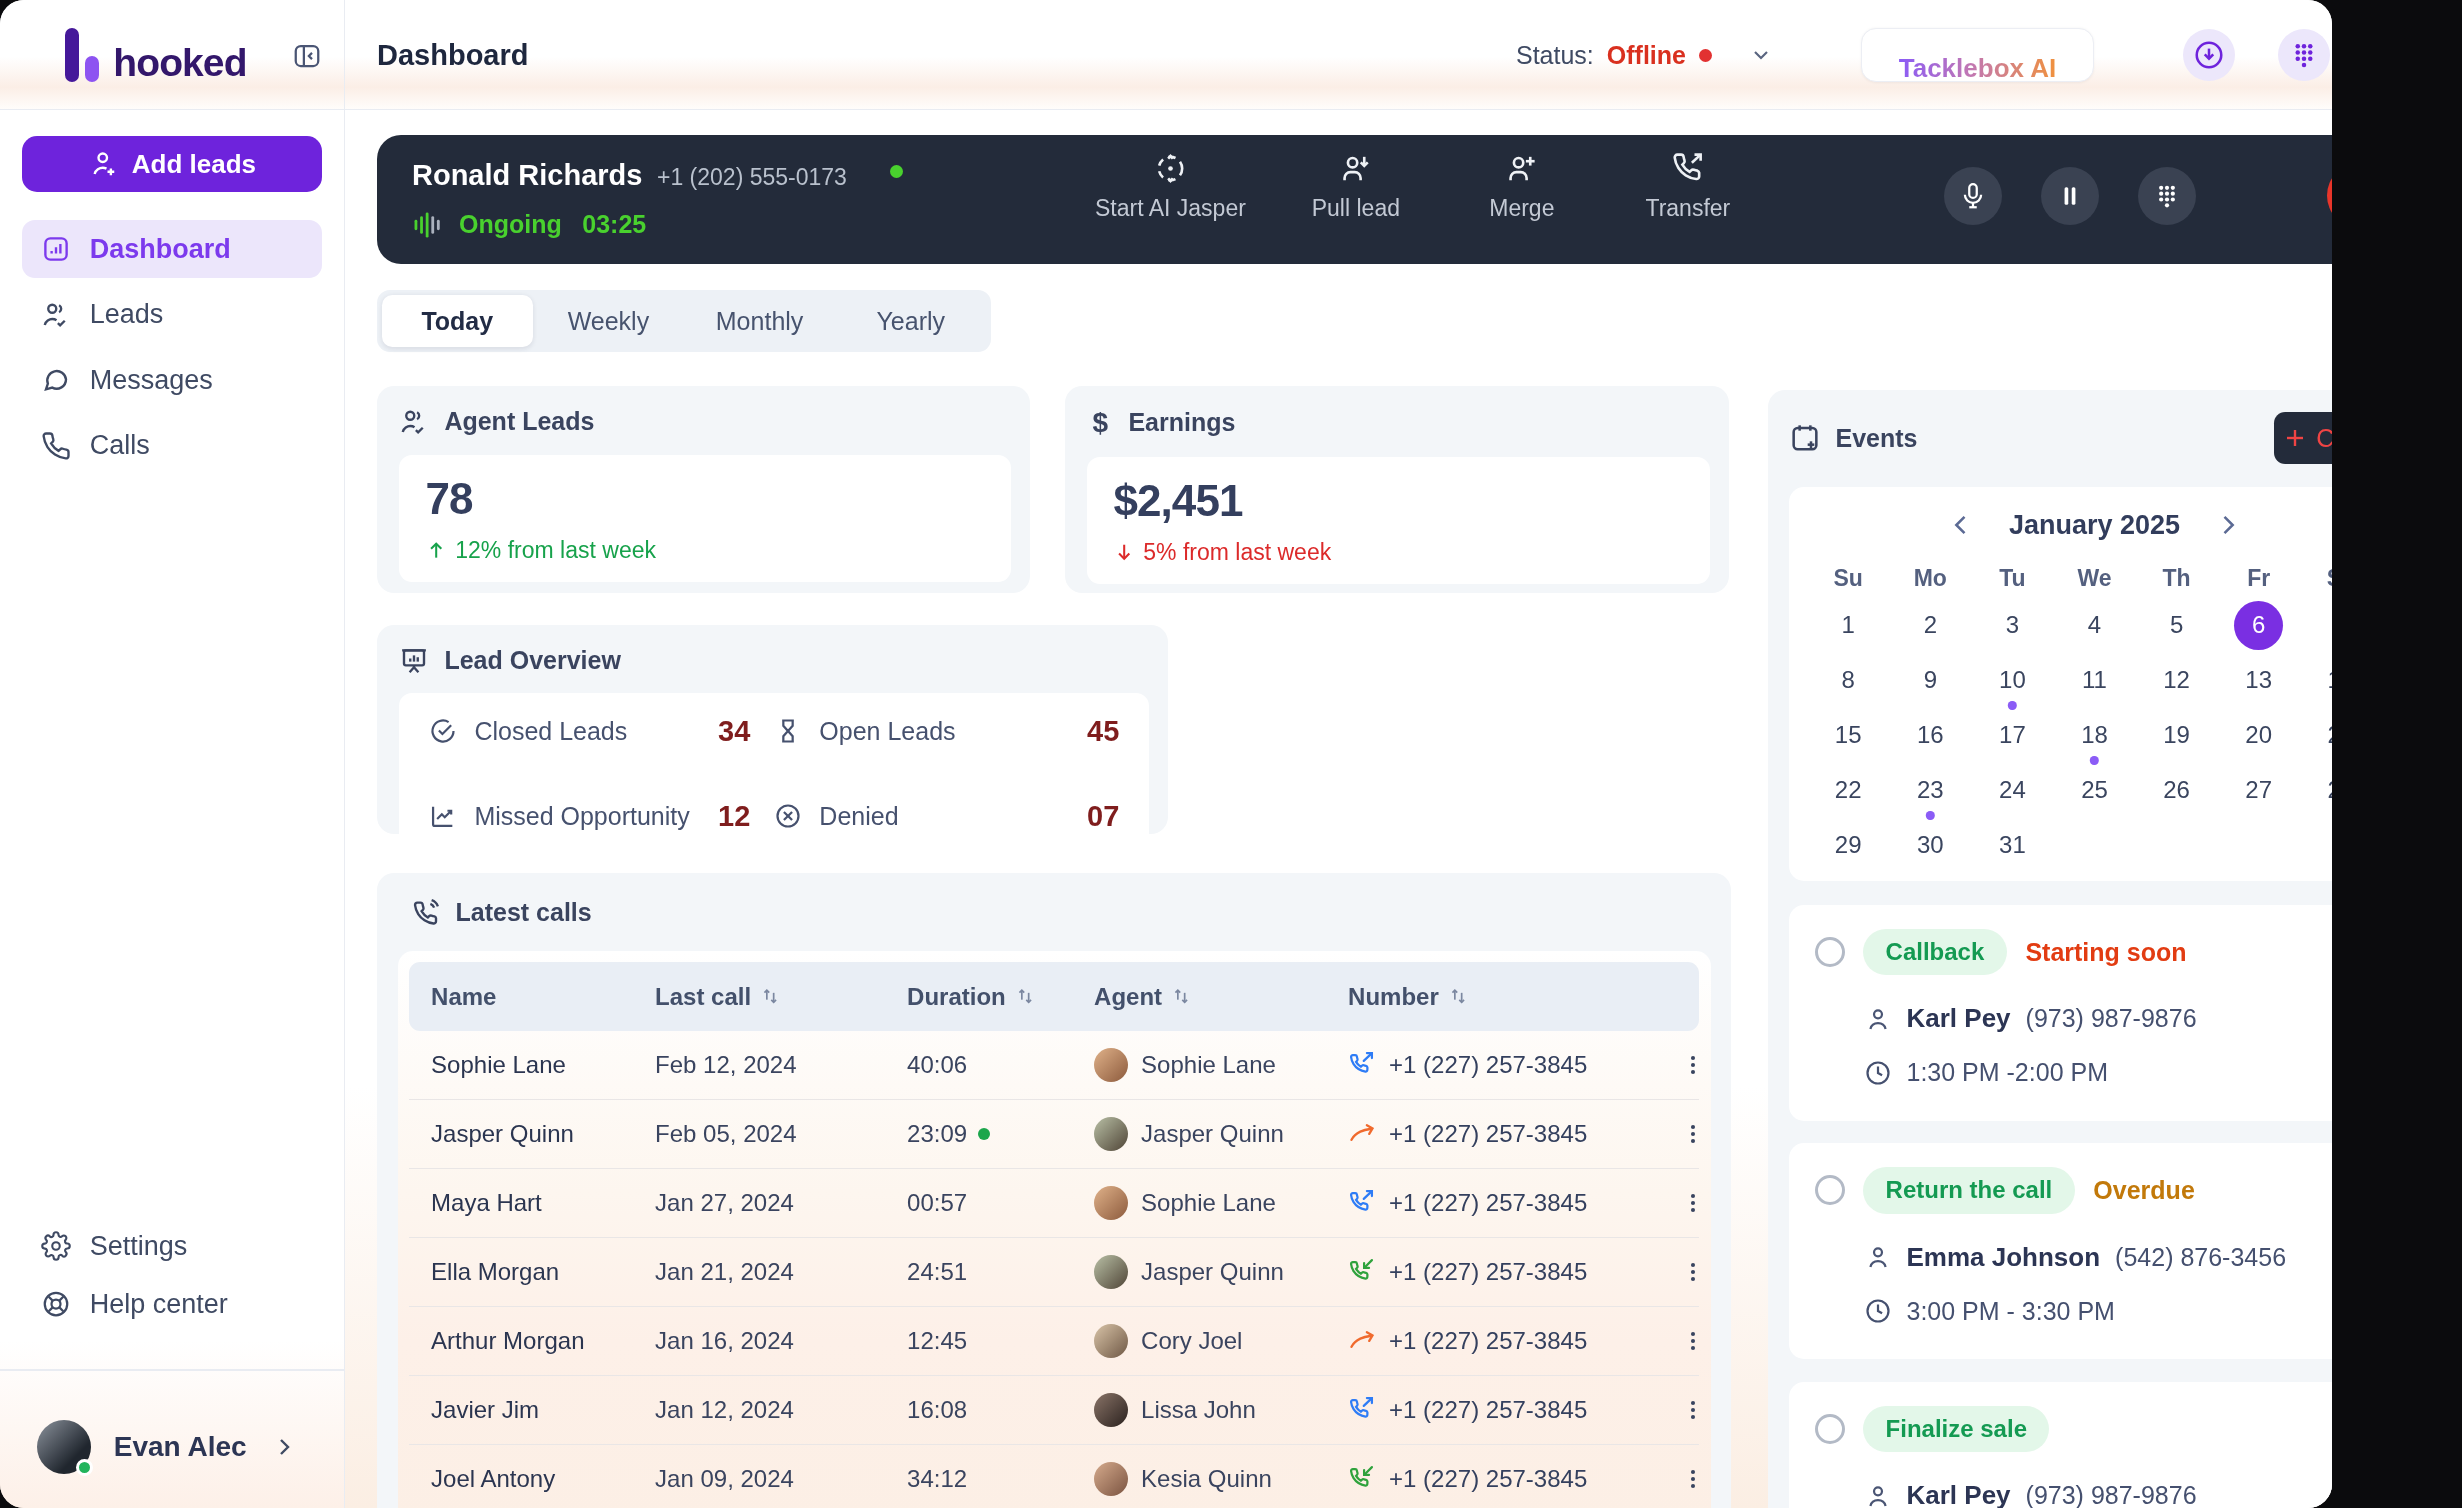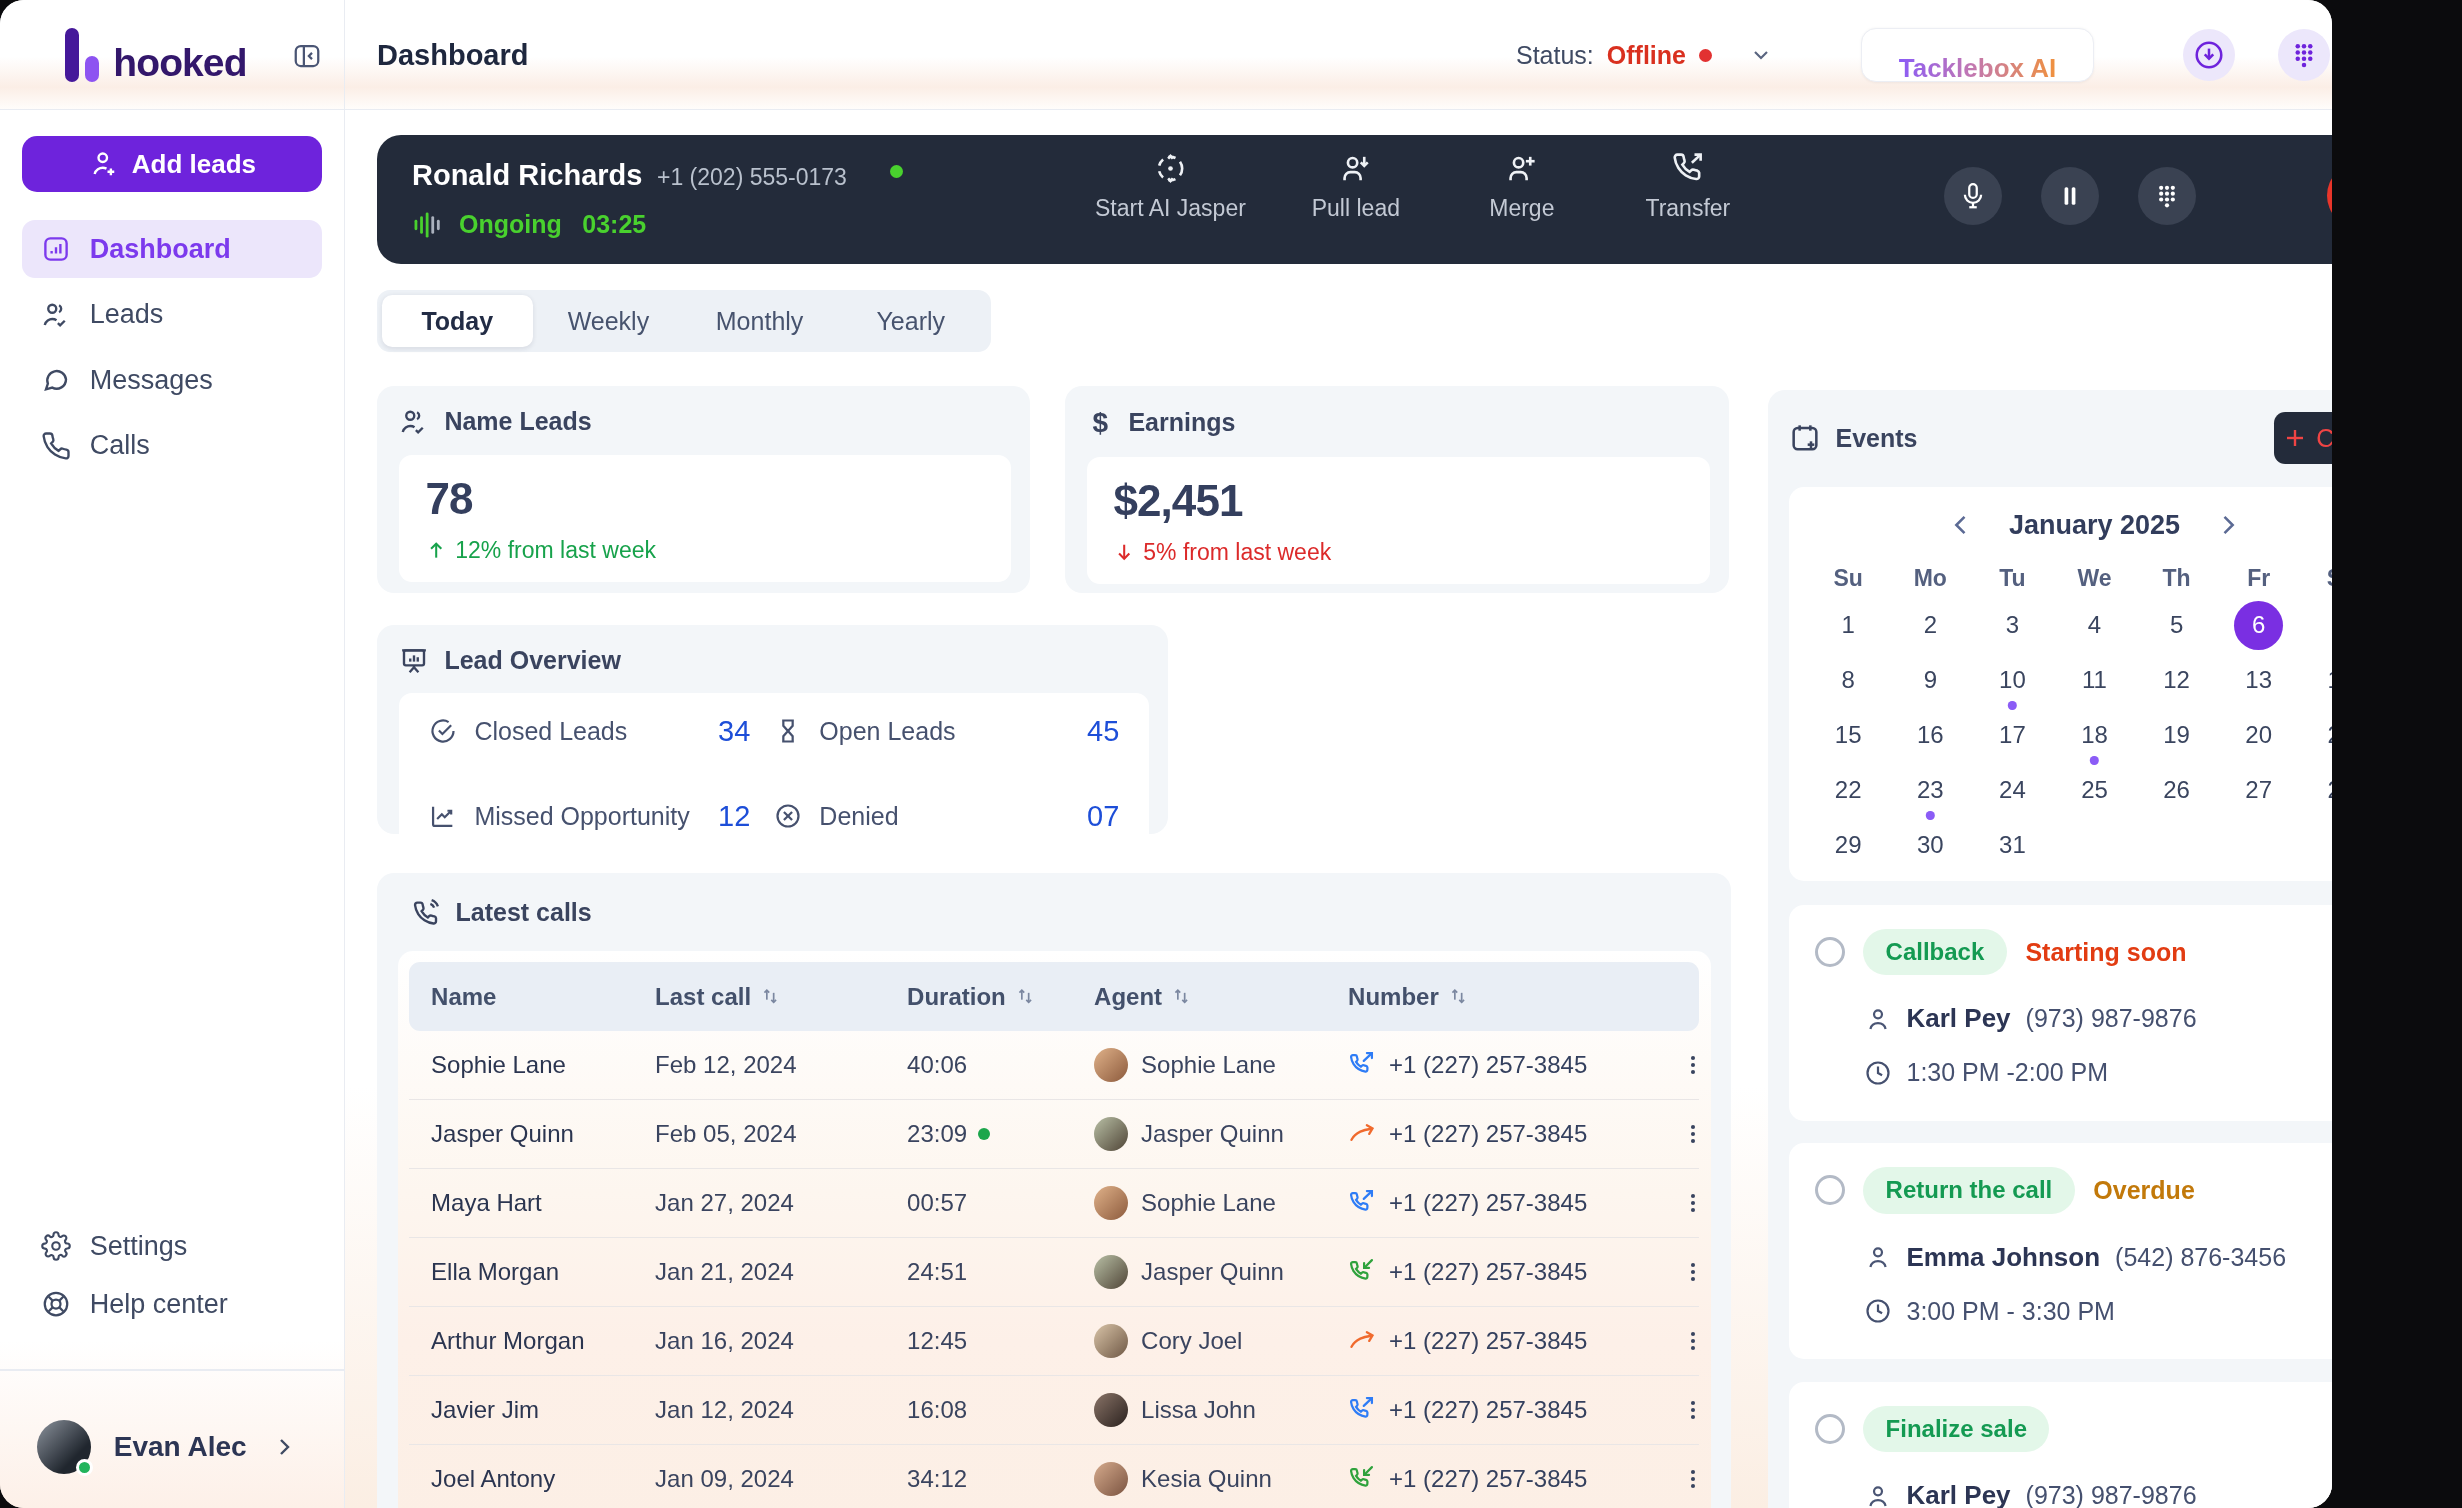--- a/index.html
+++ b/index.html
@@ -96,21 +96,21 @@
   #stat-leads { left:32px; top:276px; width:653px; height:207px; padding:20.5px 18.7px 18.7px 22.4px; }
   #stat-earnings { left:720px; top:276px; width:664px; height:207px; padding:20.5px 18.7px 18.7px 22.4px; }
   .stat-inner { margin-top:18.7px; height:127px; padding:18.7px 26px; }
   .stat-value { font-size:44px; font-weight:bold; color:#343f5e; letter-spacing:-0.9px; }
   .stat-delta { margin-top:13px; font-size:23px; display:flex; align-items:center; gap:7.5px; }
   .stat-delta.up { color:#17a24b; } .stat-delta.down { color:#dc2a2a; }
 
   #overview { left:32px; top:515px; width:791px; height:209px; padding:20.5px 18.7px 18.7px 22.4px; }
   .ov-inner { margin-top:17px; padding:22.4px 30px 18.7px 30px; display:grid; grid-template-columns:1fr 1fr; row-gap:52px; }
   .ov-item { display:flex; align-items:center; gap:17px; font-size:25px; color:#46516e; }
-  .ov-value { margin-left:auto; margin-right:24px; font-size:29px; font-weight:normal; color:#1d4ed8; }
+  .ov-value { margin-left:auto; margin-right:24px; font-size:29px; font-weight:bold; color:#7f1d1d; }
   .ov-item:nth-child(2n) .ov-value { margin-right:0; }
 
   #calls-card { left:32px; top:763px; width:1354px; height:839px; padding:24px 20.5px; }
   .table-wrap { margin-top:24px; border-radius:15px; padding:11.2px;
                 background:linear-gradient(180deg,#ffffff 0%,#fdf6ef 42%,#fdf0e8 68%,#fcefe5 100%); }
   .t-head { background:#e9eef5; border-radius:11.2px; height:69px; display:grid; align-items:center;
             grid-template-columns:224px 252px 187px 254px 332px 1fr; padding:0 22.4px; }
   .t-col { display:flex; align-items:center; gap:9.3px; font-size:24px; font-weight:600; color:#43506b; }
   .t-row { display:grid; grid-template-columns:224px 252px 187px 254px 332px 1fr; align-items:center;
            height:69px; padding:0 22.4px; border-bottom:1.9px solid #e9e6e6; font-size:24px; color:#3a445f; }
@@ -423,21 +423,21 @@
     </div>
 
     <section class="card" id="stat-leads">
       <div class="card-head">
         <svg width="30" height="30" viewBox="0 0 24 24" fill="none" stroke="currentColor" stroke-width="1.9">
             <circle cx="9" cy="7" r="3.2"></circle>
             <path d="M3 20c.7-3.2 3.7-4.8 6-4.8 1.2 0 2.4.3 3.4 1"></path>
             <path d="M14.5 4.2a3.2 3.2 0 0 1 0 5.6"></path>
             <polyline points="13.5 18.5 15.3 20.3 19 16.6"></polyline>
           </svg>
-        <span>Name Leads</span>
+        <span>Agent Leads</span>
       </div>
       <div class="inner stat-inner">
         <div class="stat-value">78</div>
         <div class="stat-delta up">
           <svg width="22.4" height="22.4" viewBox="0 0 24 24" fill="none" stroke="currentColor" stroke-width="2.2">
               <line x1="12" y1="20" x2="12" y2="5"></line>
               <polyline points="6.5 10.5 12 5 17.5 10.5"></polyline>
             </svg>
           <span>12% from last week</span>
         </div>

